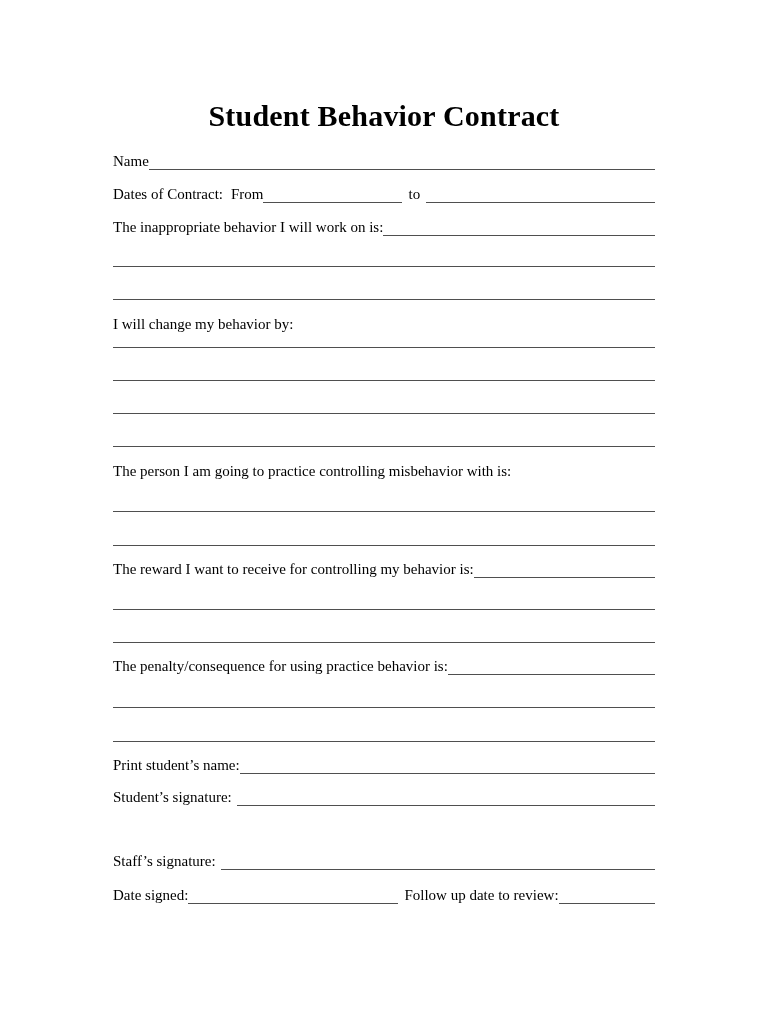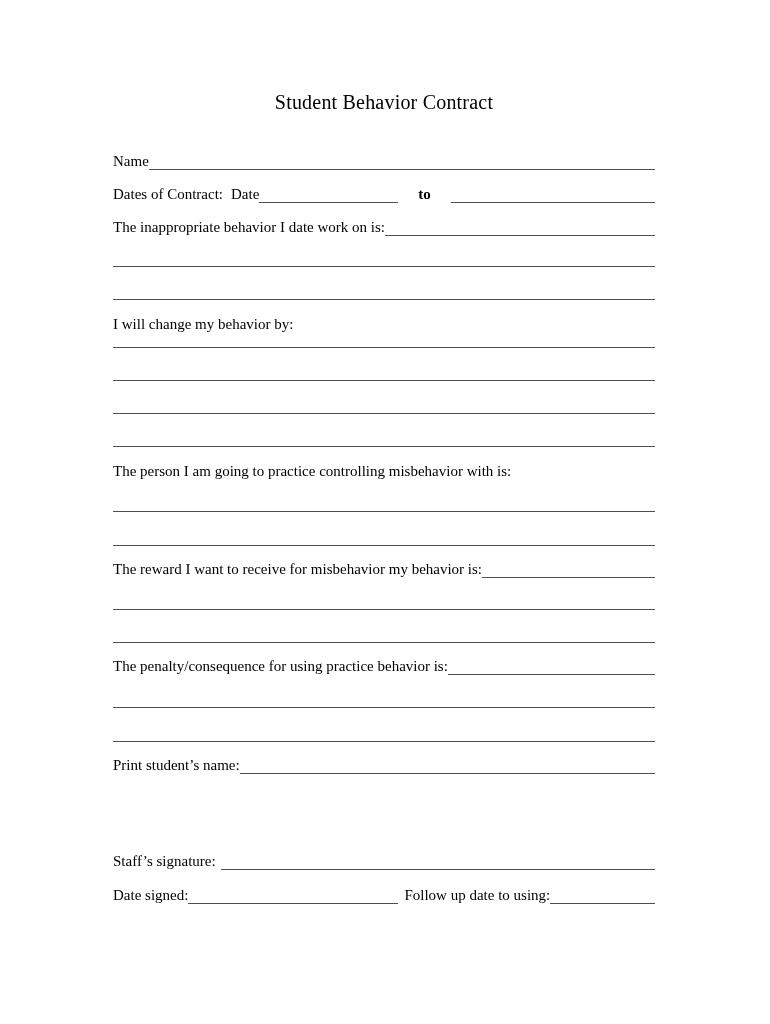--- a/index.html
+++ b/index.html
@@ -15,24 +15,24 @@
     font-family: "Liberation Serif", "DejaVu Serif", serif;
     color: var(--text-color, #000000);
     font-size: 15px;
     overflow: hidden;
   }
   .title {
     position: absolute;
     top: 91px;
     left: 113px;
     right: 115px;
-    margin: 0;
+    margin: 8px;
     text-align: center;
-    font-size: 20px;
-    font-weight: normal;
+    font-size: 30px;
+    font-weight: bold;
     letter-spacing: 0.2px;
   }
   .row {
     position: absolute;
     left: 113px;
     right: 115px;
     height: 19px;
     display: flex;
     line-height: 19px;
     white-space: nowrap;
@@ -43,21 +43,21 @@
   .fill {
     flex: 1 1 auto;
     height: 17px;
     border-bottom: 1.5px solid var(--line-color, #4f4f4f);
   }
   .fill.fixed {
     flex: 0 0 auto;
   }
   .gap-sm { margin-left: 5px; }
   .gap-md { margin-left: 8px; }
-  .to-lbl { margin: 0 20px; font-weight: bold; }
+  .to-lbl { margin: 0 6px; }
   .follow-lbl { margin-left: 6px; }
   .hline {
     position: absolute;
     left: 113px;
     right: 115px;
     height: 0;
     border-top: 1.5px solid var(--line-color, #4f4f4f);
   }
 </style>
 </head>
@@ -67,73 +67,77 @@
 
   <h1 class="title">Student Behavior Contract</h1>
 
   <div class="row" style="top:152px">
     <span class="lbl">Name</span>
     <span class="fill"></span>
   </div>
 
   <div class="row" style="top:185px">
     <span class="lbl">Dates of Contract:</span>
-    <span class="lbl gap-md">Date</span>
+    <span class="lbl gap-md">From</span>
     <span class="fill fixed" style="width:139px"></span>
     <span class="lbl to-lbl">to</span>
     <span class="fill"></span>
   </div>
 
   <div class="row" style="top:218px">
-    <span class="lbl">The inappropriate behavior I date work on is:</span>
+    <span class="lbl">The inappropriate behavior I will work on is:</span>
     <span class="fill"></span>
   </div>
   <div class="hline" style="top:266px"></div>
   <div class="hline" style="top:299px"></div>
 
   <div class="row" style="top:315px">
     <span class="lbl">I will change my behavior by:</span>
   </div>
   <div class="hline" style="top:347px"></div>
   <div class="hline" style="top:380px"></div>
   <div class="hline" style="top:413px"></div>
   <div class="hline" style="top:446px"></div>
 
   <div class="row" style="top:462px">
     <span class="lbl">The person I am going to practice controlling misbehavior with is:</span>
   </div>
   <div class="hline" style="top:511px"></div>
   <div class="hline" style="top:545px"></div>
 
   <div class="row" style="top:560px">
-    <span class="lbl">The reward I want to receive for misbehavior my behavior is:</span>
+    <span class="lbl">The reward I want to receive for controlling my behavior is:</span>
     <span class="fill"></span>
   </div>
   <div class="hline" style="top:609px"></div>
   <div class="hline" style="top:642px"></div>
 
   <div class="row" style="top:657px">
     <span class="lbl">The penalty/consequence for using practice behavior is:</span>
     <span class="fill"></span>
   </div>
   <div class="hline" style="top:707px"></div>
   <div class="hline" style="top:741px"></div>
 
   <div class="row" style="top:756px">
     <span class="lbl">Print student’s name:</span>
     <span class="fill"></span>
   </div>
 
+  <div class="row" style="top:788px">
+    <span class="lbl">Student’s signature:</span>
+    <span class="fill gap-sm"></span>
+  </div>
 
 
   <div class="row" style="top:852px">
     <span class="lbl">Staff’s signature:</span>
     <span class="fill gap-sm"></span>
   </div>
 
   <div class="row" style="top:886px">
     <span class="lbl">Date signed:</span>
     <span class="fill fixed" style="width:210px"></span>
-    <span class="lbl follow-lbl">Follow up date to using:</span>
+    <span class="lbl follow-lbl">Follow up date to review:</span>
     <span class="fill"></span>
   </div>
 
 </div>
 
 </body></html>

